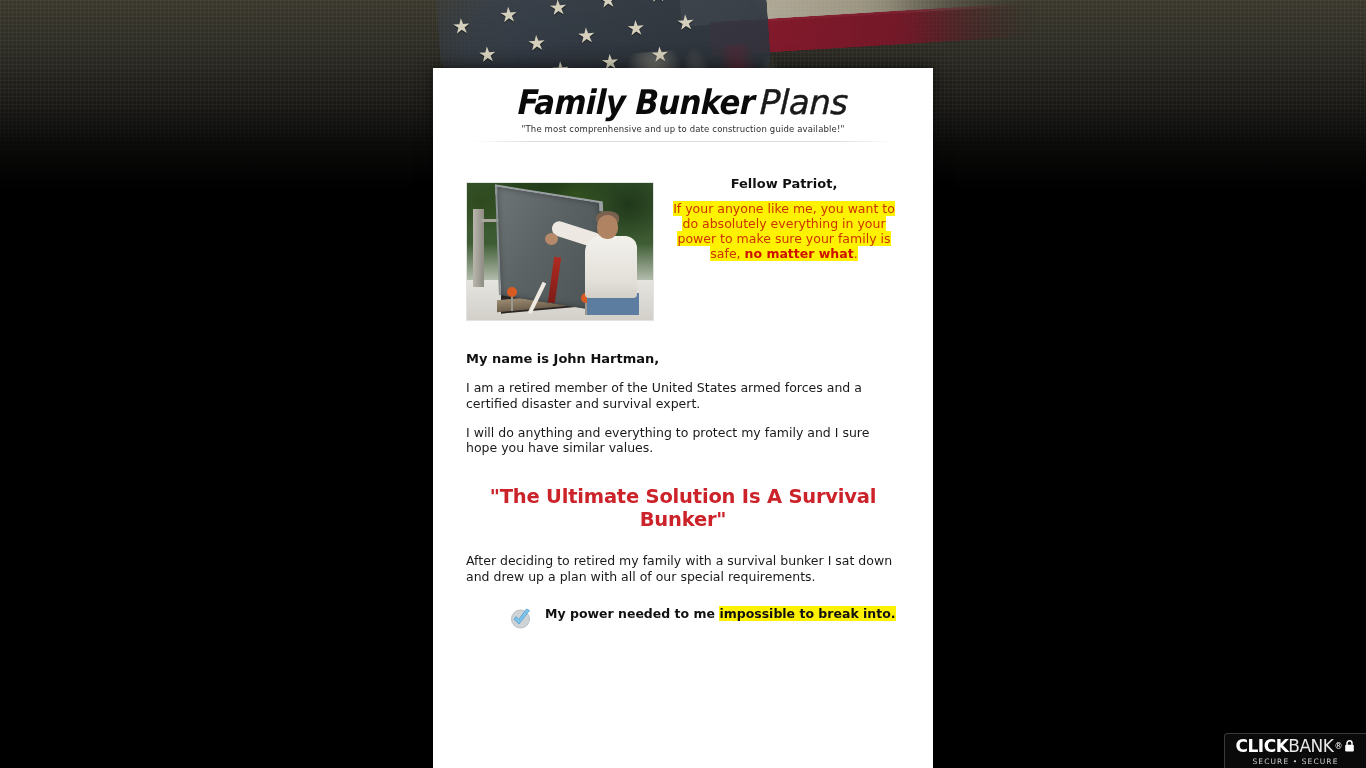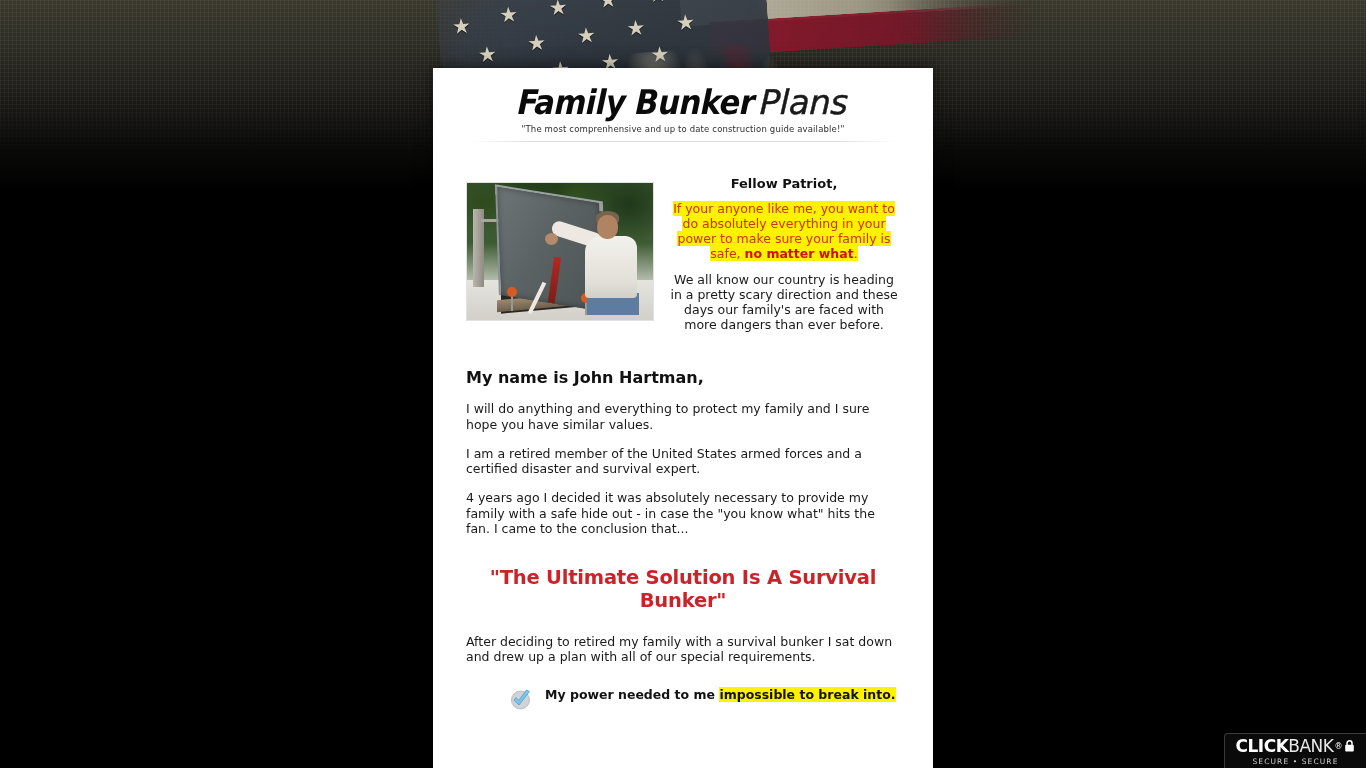--- a/index.html
+++ b/index.html
@@ -192,21 +192,21 @@
   .highlight {
     background: #FFF200;
     color: #CC3300;
     box-decoration-break: clone;
     margin-top: 32px;
     -webkit-box-decoration-break: clone;
   }
   .highlight b { color: #CC1100; }
   .hl-black { background:#FFF200; color:#111; box-decoration-break: clone; -webkit-box-decoration-break: clone; }
 
-  .my-name { font-weight: bold; font-size: 16px; color: #111; margin: 24px 0 14px 0; }
+  .my-name { font-weight: bold; font-size: 13px; color: #111; margin: 24px 0 14px 0; }
   .body-p { font-size: 12.5px; line-height: 1.22; color: #1a1a1a; margin: 0 0 14px 0; }
 
   .red-headline {
     color: #CC2229;
     font-size: 19.5px;
     font-weight: bold;
     text-align: center;
     margin: 30px 0 22px 0;
     letter-spacing: -0.2px;
   }
@@ -306,28 +306,26 @@
           <div class="ph-man-belt"></div>
           <div class="ph-man-body"></div>
           <div class="ph-man-hair"></div>
           <div class="ph-man-head"></div>
         </div>
 
         <div class="p-name">Fellow Patriot,</div>
 
         <p class="p"><span class="highlight"><span>If your anyone like me, you want to do absolutely everything in your power to make sure your family is safe, </span><b>no matter what</b><span>.</span></span></p>
 
-        <p class="p">We all know our country is heading in a pretty scary direction and these days our family's are faced with more dangers than ever before.</p>
       </div>
 
       <div class="my-name">My name is John Hartman,</div>
 
+      <p class="body-p">I am a retired member of the United States armed forces and a certified disaster and survival expert.</p>
       <p class="body-p">I will do anything and everything to protect my family and I sure hope you have similar values.</p>
-      <p class="body-p">I am a retired member of the United States armed forces and a certified disaster and survival expert.</p>
-      <p class="body-p">4 years ago I decided it was absolutely necessary to provide my family with a safe hide out - in case the "you know what" hits the fan. I came to the conclusion that...</p>
 
       <h2 class="red-headline">"The Ultimate Solution Is A Survival Bunker"</h2>
 
       <p class="body-p">After deciding to retired my family with a survival bunker I sat down and drew up a plan with all of our special requirements.</p>
 
       <ul class="checklist">
 
         <li class="check-item">
           <span class="check-icon">
             <svg viewBox="0 0 22 22" width="22" height="22">

